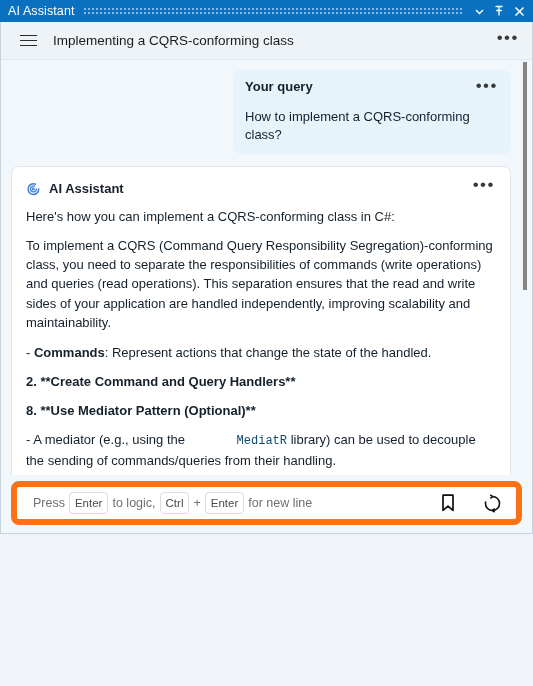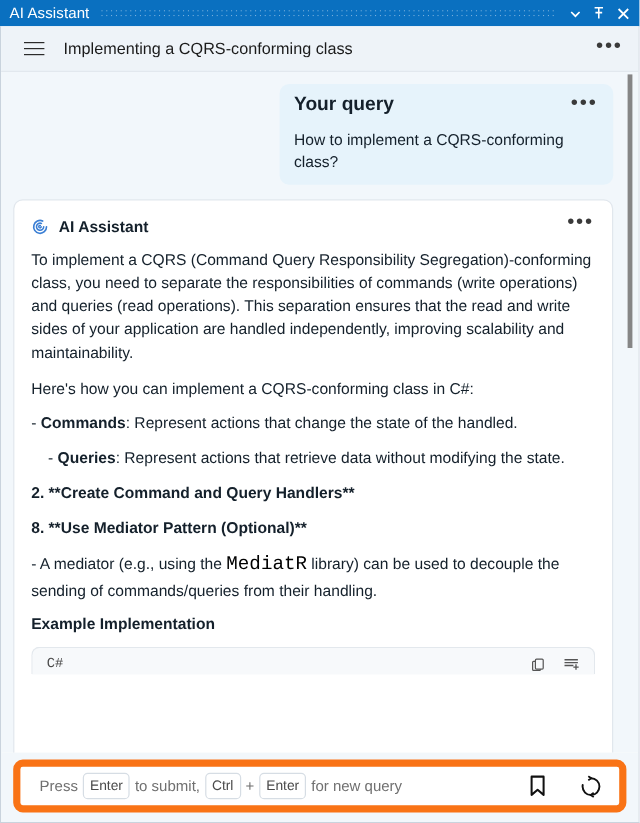--- a/index.html
+++ b/index.html
@@ -40,21 +40,21 @@
     display: flex; align-items: center; justify-content: center;
     color: #ffffff;
     font-size: 12px;
     cursor: default;
   }
   .tb-btn svg { display: block; }
 
   
   .panel {
     position: relative;
-    height: 664px;
+    height: 512px;
     background: #ffffff;
     border: 1px solid #c9d3dd;
     border-top: none;
     display: flex;
     flex-direction: column;
   }
 
   
   .header {
     height: 38px;
@@ -122,21 +122,21 @@
     background: #e6f3fb;
     border-radius: 8px;
     padding: 9px 12px 11px 12px;
     width: 278px;
     margin-right: 5px;
   }
   .query-head {
     display: flex; align-items: flex-start; justify-content: space-between;
   }
   .query-label {
-    font-size: 16px; font-weight: bold; color: #14202b;
+    font-size: 13px; font-weight: bold; color: #14202b;
   }
   .query-text {
     font-size: 13px; color: #14202b; margin-top: 9px; line-height: 1.35;
   }
 
   
   .assistant-card {
     margin-top: 12px;
     background: #ffffff;
     border: 1px solid #e1e7ed;
@@ -156,22 +156,23 @@
   .p {
     font-size: 13px;
     line-height: 1.47;
     color: #14202b;
     margin-bottom: 11px;
   }
   .p.tight { margin-bottom: 10px; }
   .p b { font-weight: bold; }
   .p code, code.inline {
     font-family: "Liberation Mono", "DejaVu Sans Mono", monospace;
-    font-size: 16px;
-    color: #000000;
+    font-size: 12px;
+    color: #0c4a6e;
+    margin-left: 48px;
   }
   .indent { padding-left: 14px; }
   .heading {
     font-size: 13px; font-weight: bold; color: #14202b; margin-bottom: 12px;
   }
 
   
   .codeblock {
     background: #f7f9fb;
     border: 1px solid #e3e8ed;
@@ -286,28 +287,27 @@
               <path d="M13.6 8.6 a5.7 5.7 0 1 1 -3.4 -5.2" fill="none" stroke="#3b7fd4" stroke-width="1.5" stroke-linecap="round"></path>
               <path d="M11.1 8.5 a3.2 3.2 0 1 1 -2 -3" fill="none" stroke="#3b7fd4" stroke-width="1.4" stroke-linecap="round"></path>
               <path d="M8.9 8.4 a1.1 1.1 0 1 1 -0.8 -1.05" fill="none" stroke="#3b7fd4" stroke-width="1.3" stroke-linecap="round"></path>
             </svg>
           </span>
           <span class="assistant-name">AI Assistant</span>
         </div>
         <div class="dots">•••</div>
       </div>
 
+      <div class="p tight">Here's how you can implement a CQRS-conforming class in C#:</div>
+
       <div class="p">To implement a CQRS (Command Query Responsibility Segregation)-conforming class, you need to separate the responsibilities of commands (write operations) and queries (read operations). This separation ensures that the read and write sides of your application are handled independently, improving scalability and maintainability.</div>
 
-      <div class="p tight">Here's how you can implement a CQRS-conforming class in C#:</div>
-
 
       <div class="p tight"><span>- </span><b>Commands</b><span>: Represent actions that change the state of the handled.</span></div>
 
-      <div class="p tight indent"><span>- </span><b>Queries</b><span>: Represent actions that retrieve data without modifying the state.</span></div>
 
       <div class="p tight"><b>2. **Create Command and Query Handlers**</b></div>
 
 
       <div class="p tight"><b>8. **Use Mediator Pattern (Optional)**</b></div>
 
       <div class="p tight"><span>- A mediator (e.g., using the </span><code class="inline">MediatR</code><span> library) can be used to decouple the sending of commands/queries from their handling.</span></div>
 
       <div class="heading">Example Implementation</div>
 
@@ -337,25 +337,25 @@
     <div class="scrollbar-track">
       <div class="scrollbar-thumb" style="background: rgb(134, 134, 134);"></div>
     </div>
   </div>
 
   <div class="footer-wrap">
     <div class="footer">
       <div class="hint">
         <span>Press</span>
         <span class="kbd">Enter</span>
-        <span>to submit,</span>
+        <span>to logic,</span>
         <span class="kbd">Ctrl</span>
         <span>+</span>
         <span class="kbd">Enter</span>
-        <span>for new query</span>
+        <span>for new line</span>
       </div>
       <div class="footer-actions">
         <span class="fa" title="Bookmark">
           <svg width="18" height="20" viewBox="0 0 18 20">
             <path d="M4 2.2 H14 V17.4 L9 13.2 L4 17.4 Z" fill="none" stroke="#111" stroke-width="1.7" stroke-linejoin="round"></path>
           </svg>
         </span>
         <span class="fa" title="Regenerate">
           <svg width="19" height="19" viewBox="0 0 20 20">
             <path d="M10 2.6 A7.4 7.4 0 0 1 10 17.4" fill="none" stroke="#111" stroke-width="1.7" stroke-linecap="round"></path>

